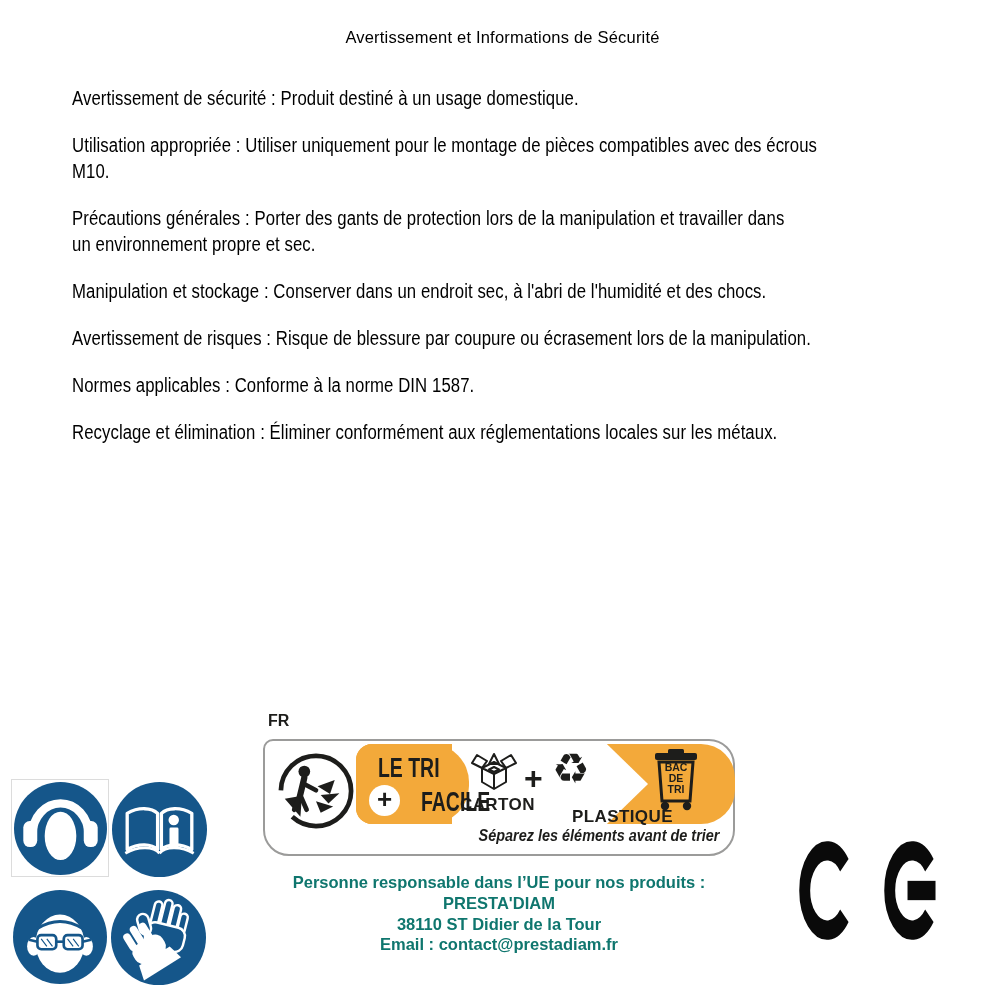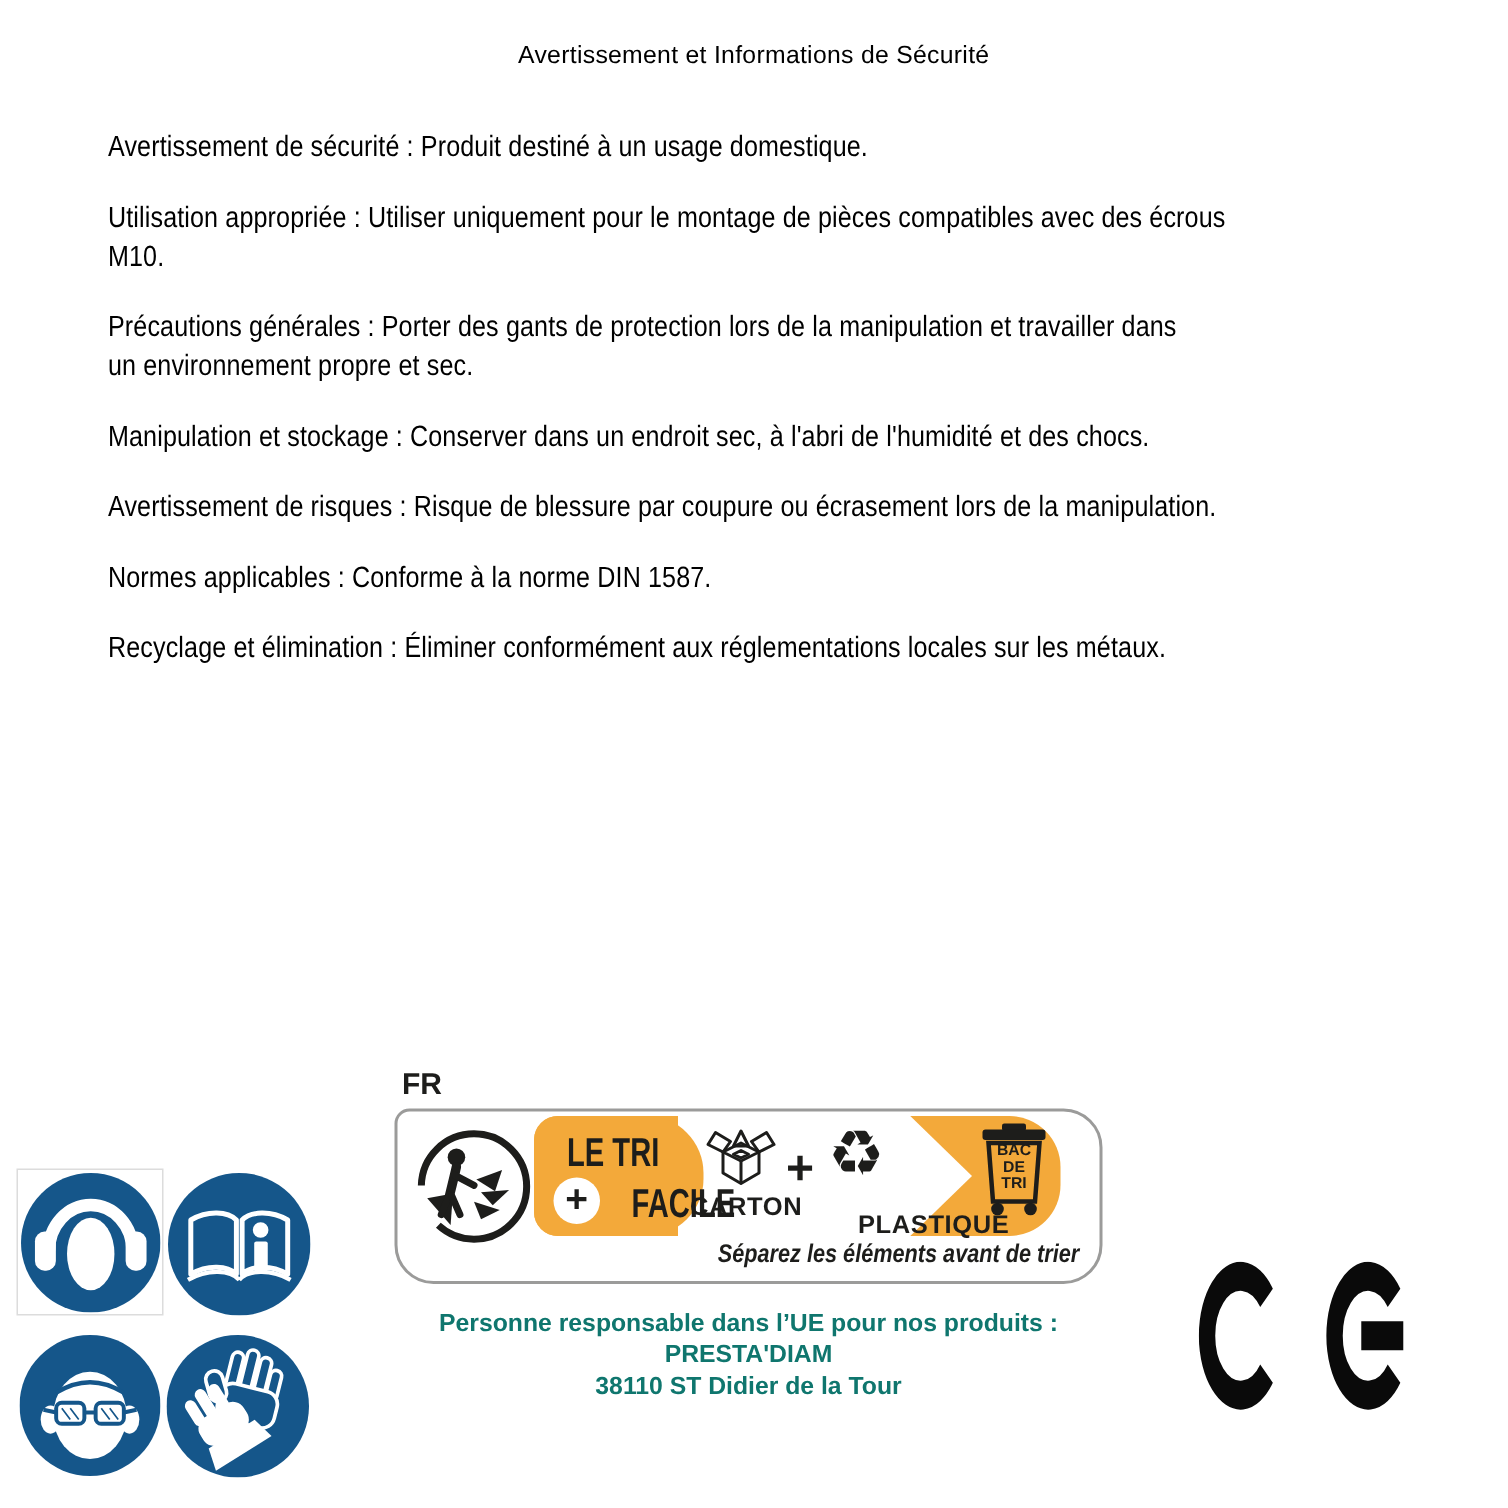--- a/index.html
+++ b/index.html
@@ -16,26 +16,26 @@
   .safety-text p{margin:0 0 21px 0;font-size:19.5px;line-height:26px;
                  white-space:pre-line;letter-spacing:.1px;}
 
   
   .micon{position:absolute;}
   .micon svg{display:block;}
   .icon-frame{position:absolute;left:11px;top:779px;width:98px;height:98px;
               background:#fff;border:1px solid #dcdcdc;box-sizing:border-box;}
 
   
-  .fr-label{position:absolute;left:268px;top:712px;font-size:20px;font-weight:bold;color:#1d1d1b;}
+  .fr-label{position:absolute;left:268px;top:712px;font-size:16px;font-weight:bold;color:#1d1d1b;}
   .infotri-box{position:absolute;left:263px;top:739px;width:472px;height:117px;box-sizing:border-box;
                background:#fff;border:2px solid #9b9b9a;border-radius:10px 26px 26px 26px;}
   .triman{position:absolute;left:12px;top:4px;}
   .band{position:absolute;left:91px;top:3px;width:351px;height:80px;
-        background:#F3A93A;border-radius:16px 34px 34px 16px;}
+        background:#F3A93A;border-radius:16px 34px 34px 16px;padding-left:28px;}
   .chevron{position:absolute;left:96px;top:0;width:196px;height:80px;background:#fff;
            clip-path:polygon(0 0,79% 0,100% 50%,79% 100%,0 100%);}
   .blob{position:absolute;left:0;top:0;width:113px;height:80px;background:#F3A93A;
         border-radius:16px 38px 38px 16px;z-index:2;}
   .cond{display:inline-block;transform:scaleX(.72);transform-origin:0 50%;white-space:nowrap;}
   .letri{position:absolute;left:22px;top:9px;font-size:27px;font-weight:800;color:#1d1d1b;}
   .plus-circle{position:absolute;left:13px;top:41px;width:31px;height:31px;background:#fff;
                border-radius:50%;text-align:center;line-height:29px;font-size:26px;font-weight:800;color:#1d1d1b;}
   .facile{position:absolute;left:49px;top:43px;font-size:27px;font-weight:800;color:#1d1d1b;margin-left:16px;}
   .mat-icon{position:absolute;z-index:3;}
@@ -202,20 +202,21 @@
       </div>
     </div>
 
     <div class="tagline">Séparez les éléments avant de trier</div>
   </div>
 
   <div class="contact">
     <div>Personne responsable dans l’UE pour nos produits :</div>
     <div>PRESTA'DIAM</div>
     <div>38110 ST Didier de la Tour</div>
+    <div>Email : contact@prestadiam.fr</div>
   </div>
 
   <div class="ce-mark">
     <svg class="ce-c" width="56" height="99" viewBox="0 0 100 100" preserveAspectRatio="none">
       <path d="M81,24.5 A40,40 0 1 0 81,75.5" fill="none" stroke="#0a0a0a" stroke-width="19.5"></path>
     </svg>
     <svg class="ce-e" width="56" height="99" viewBox="0 0 100 100" preserveAspectRatio="none">
       <path d="M81,24.5 A40,40 0 1 0 81,75.5" fill="none" stroke="#0a0a0a" stroke-width="19.5"></path>
       <path d="M42,50 H92" stroke="#0a0a0a" stroke-width="19.5"></path>
     </svg>

